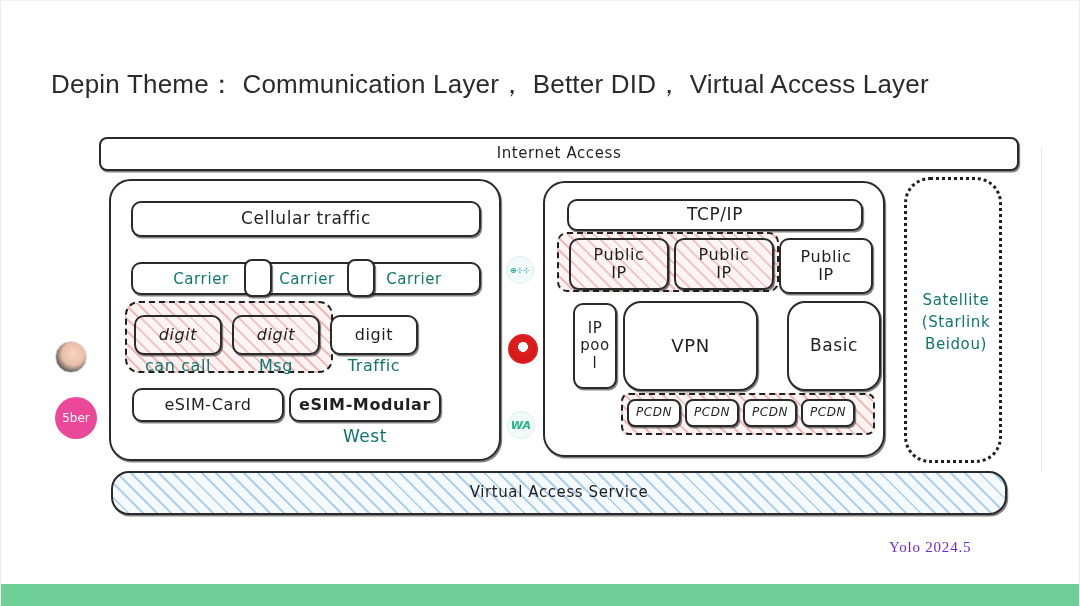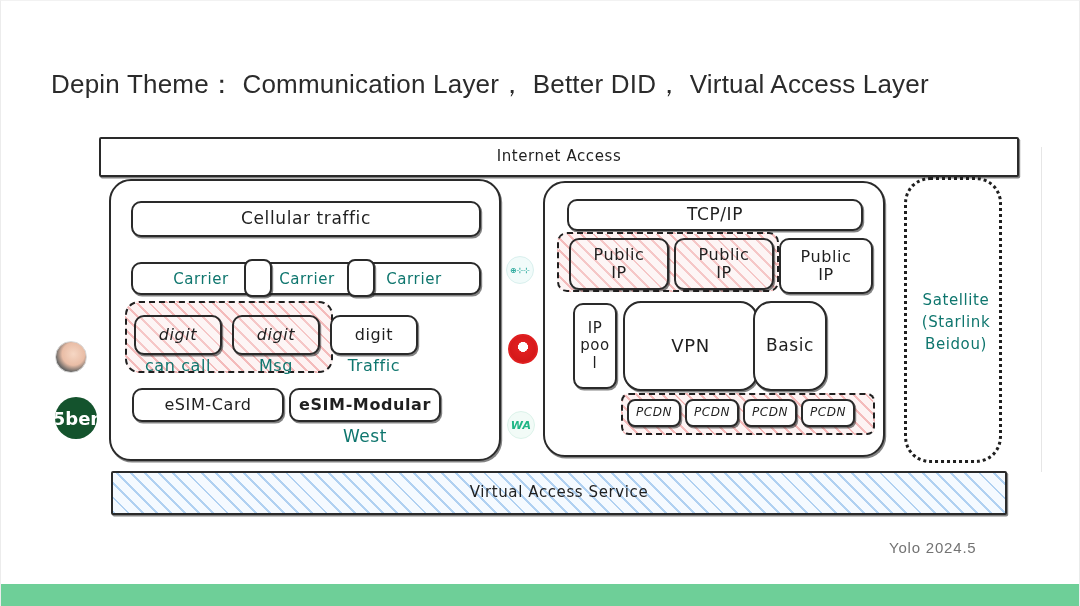--- a/index.html
+++ b/index.html
@@ -101,22 +101,22 @@
     display:flex;align-items:center;justify-content:center;
     overflow:hidden;
   }
   #avatar-photo{
     left:54px;top:340px;width:30px;height:30px;
     background:radial-gradient(circle at 58% 40%, #f6d7c4 0%, #e9bda6 45%, #6c6a68 70%, #3b3a39 100%);
     border:1.6px solid #d8d8d8;
   }
   #avatar-5ber{
     left:54px;top:396px;width:42px;height:42px;
-    background:#14532d;
-    color:#fff;font-size:18px;font-weight:bold;
+    background:#ec4899;
+    color:#fff;font-size:12px;font-weight:normal;
     font-family:"DejaVu Sans", sans-serif;
   }
   .mini-logo{
     position:absolute;width:26px;height:26px;border-radius:50%;
     display:flex;align-items:center;justify-content:center;
     font-family:"DejaVu Sans", sans-serif;font-size:9px;font-weight:bold;
   }
   #logo-teal{
     left:505px;top:255px;background:#f1fbfa;color:#2aa99d;
     border:1px solid #d9f0ee;
@@ -128,32 +128,32 @@
   }
   #logo-green{
     left:506px;top:410px;background:#f2fbf7;color:#1fb685;
     border:1px solid #dcf3ea;
     font-size:11px;font-style:italic;
   }
 
   
   #signature{
     position:absolute;left:888px;top:538px;
-    font-family:Liberation Sans, sans-serif;
-    font-size:15px;color:#737373;letter-spacing:.8px;
+    font-family:Liberation Serif, serif;
+    font-size:15px;color:#6d28d9;letter-spacing:.8px;
   }
 </style>
 </head>
 <body>
 
 <div id="page">
 
   <div id="title">Depin Theme： Communication Layer， Better DID， Virtual Access Layer</div>
 
-  <div class="hd pill" style="left:98px;top:136px;width:920px;height:40px;border-radius:2px;">
+  <div class="hd pill" style="left:98px;top:136px;width:920px;height:34px;border-radius:8px;">
     <div class="hand-label">Internet Access</div>
   </div>
 
   <div class="hd soft" style="left:108px;top:178px;width:392px;height:282px;border-radius:22px;">
   </div>
 
   <div class="hd pill" style="left:130px;top:200px;width:350px;height:36px;">
     <div class="hand-label" style="font-size:17px;">Cellular traffic</div>
   </div>
 
@@ -237,21 +237,21 @@
   <div class="hd pill" style="left:572px;top:302px;width:44px;height:86px;">
     <div class="hand-label" style="font-size:15px;">IP
 poo
 l</div>
   </div>
 
   <div class="hd soft" style="left:622px;top:300px;width:135px;height:90px;">
     <div class="hand-label" style="font-size:18px;">VPN</div>
   </div>
 
-  <div class="hd soft" style="left:752px;top:300px;width:74px;height:90px;">
+  <div class="hd soft" style="left:786px;top:300px;width:94px;height:90px;">
     <div class="hand-label" style="font-size:17px;">Basic</div>
   </div>
 
   <div class="dashgroup hatch-pink" style="left:620px;top:392px;width:254px;height:42px;border-radius:8px;"></div>
   <div class="hd pill" style="left:626px;top:398px;width:54px;height:28px;border-radius:8px;">
     <div class="hand-label" style="font-size:12px;font-style:italic;">PCDN</div>
   </div>
   <div class="hd pill" style="left:684px;top:398px;width:54px;height:28px;border-radius:8px;">
     <div class="hand-label" style="font-size:12px;font-style:italic;">PCDN</div>
   </div>
@@ -261,21 +261,21 @@
   <div class="hd pill" style="left:800px;top:398px;width:54px;height:28px;border-radius:8px;">
     <div class="hand-label" style="font-size:12px;font-style:italic;">PCDN</div>
   </div>
 
   <div class="dotgroup" style="left:903px;top:176px;width:98px;height:286px;">
     <div class="free-label" style="left:0;top:110px;width:98px;font-size:15px;line-height:1.45;">Satellite
 (Starlink
 Beidou)</div>
   </div>
 
-  <div class="hd pill hatch-blue" style="left:110px;top:470px;width:896px;height:44px;border-radius:2px;">
+  <div class="hd pill hatch-blue" style="left:110px;top:470px;width:896px;height:44px;border-radius:18px;">
     <div class="hand-label" style="font-size:15px;">Virtual Access Service</div>
   </div>
 
   <div id="signature">Yolo 2024.5</div>
 
   <div id="scroll-hint"></div>
   <div id="footer-bar"></div>
 </div>
 
 </body></html>

